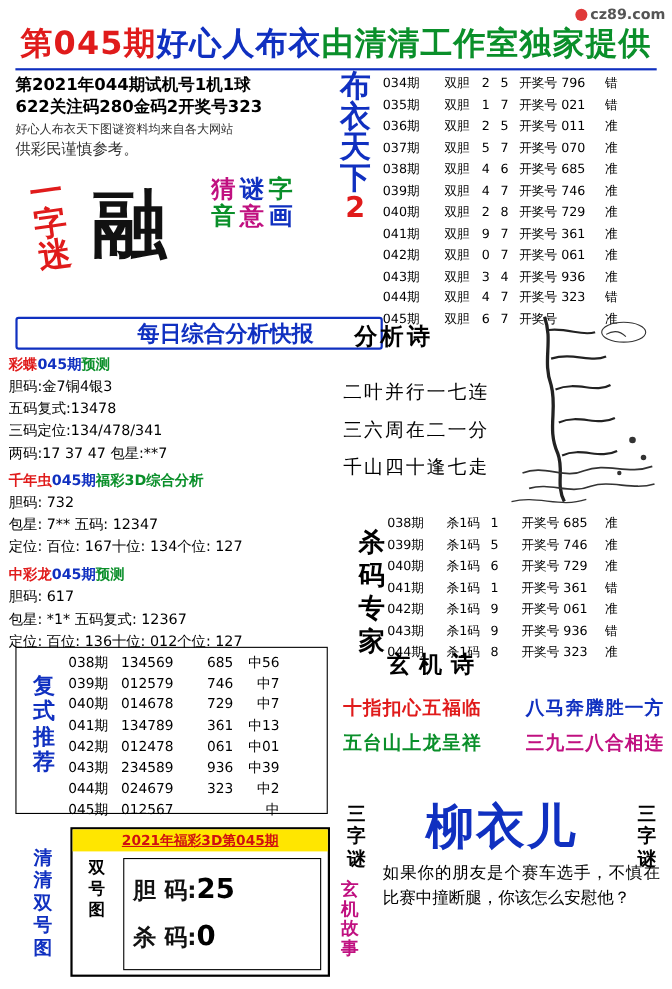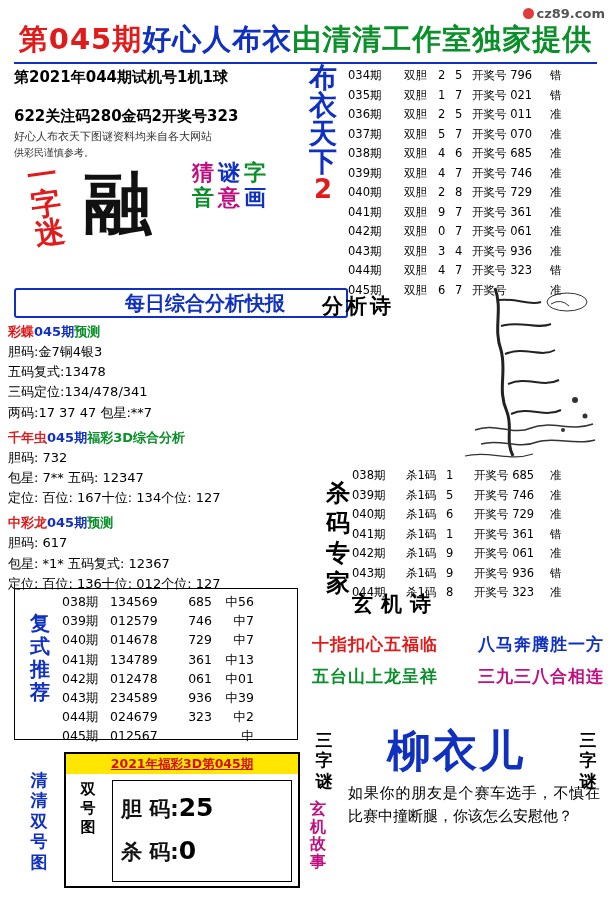--- a/index.html
+++ b/index.html
@@ -31,24 +31,24 @@
   }
   .title-banner .red{color:#e01b1b;}
   .title-banner .blue{color:#1030c0;}
   .title-banner .green{color:#0a8f2a;}
   .title-rule{
     position:absolute;left:14px;top:62px;width:583px;height:2px;background:#1030c0;
   }
 
   
   .hdr{position:absolute;left:14px;top:68px;width:290px;}
-  .hdr .l1{font-size:15px;font-weight:bold;color:#000;margin-bottom:20px;}
+  .hdr .l1{font-size:15px;font-weight:bold;color:#000;margin-bottom:1px;}
   .hdr .l2{font-size:15px;font-weight:bold;color:#000;margin-bottom:3px;}
   .hdr .l3{font-size:11px;color:#333;margin-bottom:2px;}
-  .hdr .l4{font-size:10px;color:#333;}
+  .hdr .l4{font-size:14px;color:#333;}
 
   
   .bytx{
     position:absolute;left:300px;top:64px;width:46px;
     text-align:center;
     font-size:28px;font-weight:bold;color:#1030c0;
     line-height:1.0;
     letter-spacing:0;
   }
   .bytx span{display:block;}
@@ -407,20 +407,25 @@
     <div class="sp"></div>
     <div class="head line">
       <span class="red">中彩龙</span><span class="blue">045期</span><span class="green">预测</span>
     </div>
     <div class="line">胆码:  617</div>
     <div class="line">包星: *1* 五码复式: 12367</div>
     <div class="line">定位: 百位: 136十位: 012个位: 127</div>
   </div>
 
   <div class="fxs-title">分析诗</div>
+  <div class="fxs-lines">
+    <div>二叶并行一七连</div>
+    <div>三六周在二一分</div>
+    <div>千山四十逢七走</div>
+  </div>
 
   <div class="draw">
     <svg width="150" height="185" viewBox="0 0 150 185">
       <ellipse cx="112" cy="22" rx="20" ry="9" fill="none" stroke="#333" stroke-width="1"></ellipse>
       <path d="M40 8 C 48 30, 38 48, 46 70 C 52 92, 42 110, 52 132 C 58 148, 50 160, 58 176" fill="none" stroke="#222" stroke-width="3"></path>
       <path d="M44 20 C 62 18, 74 26, 86 22" fill="none" stroke="#222" stroke-width="2"></path>
       <path d="M46 46 C 66 40, 82 50, 96 44" fill="none" stroke="#222" stroke-width="2"></path>
       <path d="M50 74 C 70 66, 86 78, 100 70" fill="none" stroke="#222" stroke-width="2"></path>
       <path d="M53 104 C 72 96, 88 108, 104 100" fill="none" stroke="#222" stroke-width="2"></path>
       <path d="M56 134 C 74 126, 90 138, 106 130" fill="none" stroke="#222" stroke-width="2"></path>

